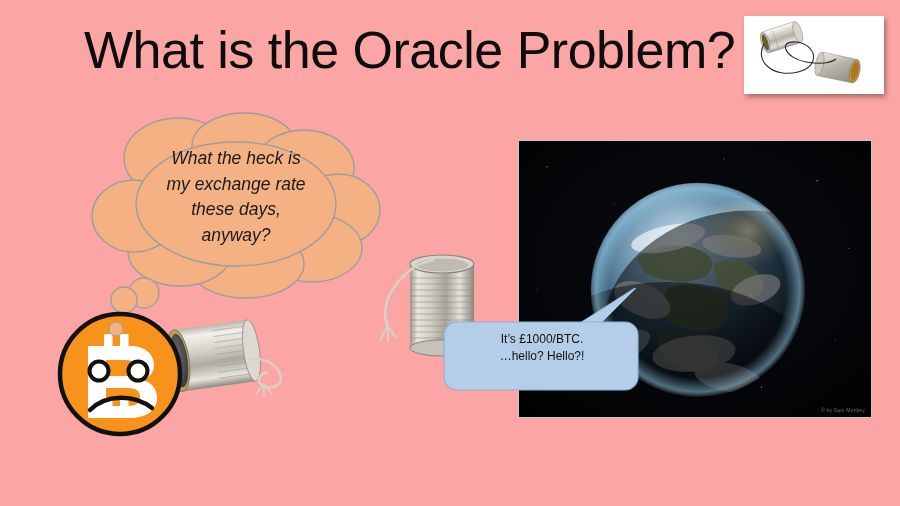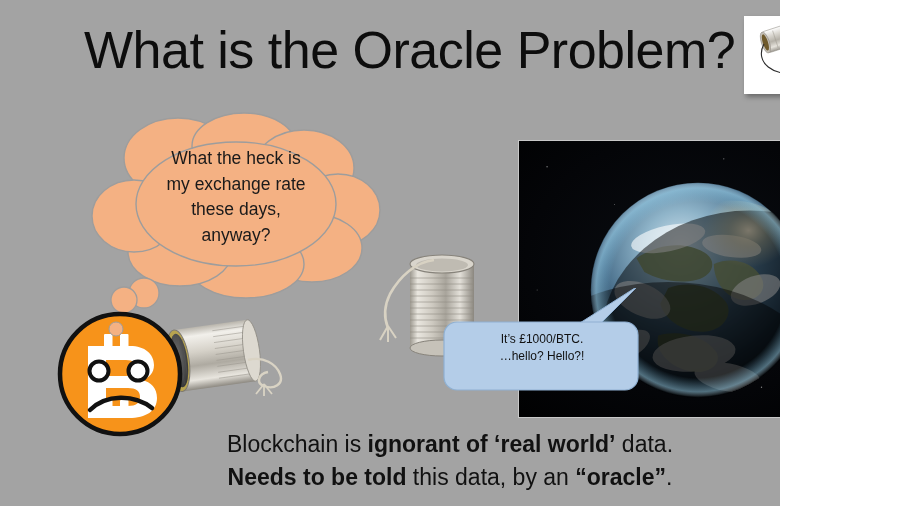--- a/index.html
+++ b/index.html
@@ -5,23 +5,23 @@
   html, body {
     margin: 0;
     padding: 0;
     background: #ffffff;
   }
   body {
     font-family: "Liberation Sans", sans-serif;
   }
   #slide {
     position: relative;
-    width: 780px;
+    width: 900px;
     height: 506px;
-    background: #a3a3a3;
+    background: #fca5a5;
     overflow: hidden;
   }
 
   
   #slide-title {
     position: absolute;
     left: 84px;
     top: 22px;
     width: 660px;
     font-family: "Liberation Sans", sans-serif;
@@ -58,20 +58,21 @@
     position: absolute;
     left: 42px;
     top: 34px;
     width: 216px;
     text-align: center;
     font-family: "Liberation Sans", sans-serif;
     font-size: 17.5px;
     line-height: 1.47;
     color: #1a1a1a;
     white-space: pre-line;
+    font-style: italic;
   }
 
   
   #bitcoin-logo {
     position: absolute;
     left: 54px;
     top: 308px;
     width: 132px;
     height: 132px;
   }
@@ -427,18 +428,14 @@
 
   <div id="speech-bubble">
     <svg viewBox="0 0 200 110">
       <path d="M130 40 L 196 -2 L 148 46 Z" fill="#B4CDE8" stroke="#8fb0d2" stroke-width="1"></path>
       <rect x="2" y="34" width="194" height="68" rx="13" ry="13" fill="#B4CDE8" stroke="#8fb0d2" stroke-width="1.2"></rect>
     </svg>
     <div id="speech-text">It’s £1000/BTC.
 …hello? Hello?!</div>
   </div>
 
-  <div id="caption">
-    <span class="ln"><span>Blockchain is </span><b>ignorant of ‘real world’</b><span> data.</span></span>
-    <span class="ln"><b>Needs to be told</b><span> this data, by an </span><b>“oracle”</b><span>.</span></span>
-  </div>
 
 </div>
 
 </body></html>

